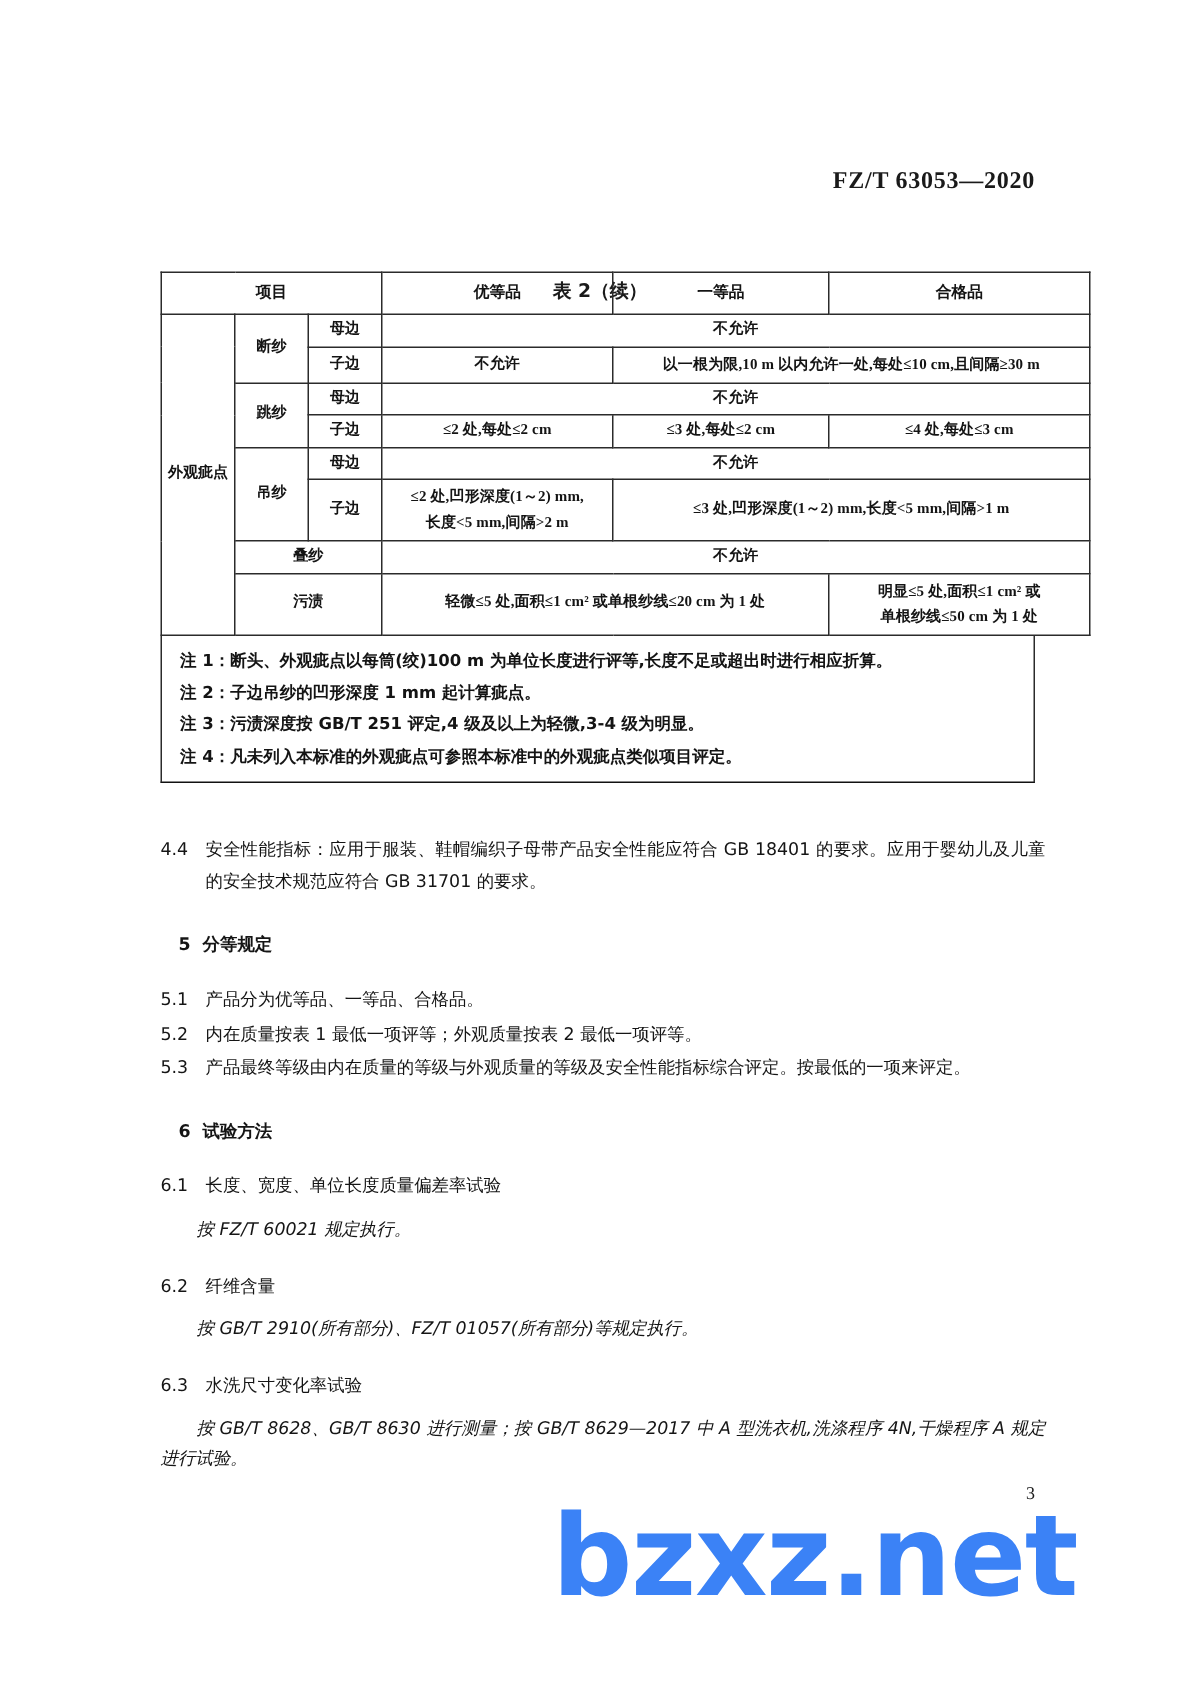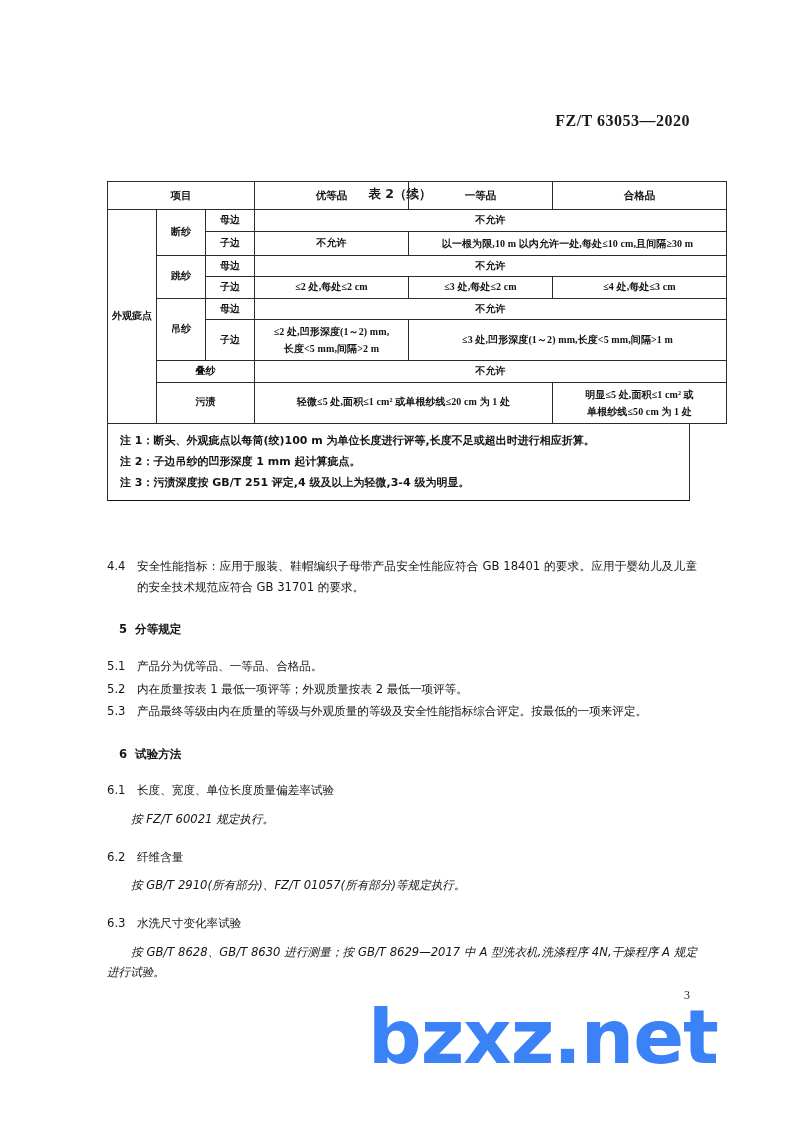--- a/index.html
+++ b/index.html
@@ -240,20 +240,21 @@
             <span>单根纱线≤50 cm 为 1 处</span>
           </td>
         </tr>
       </tbody>
     </table>
 
     <div class="notes">
       <div>注 1：断头、外观疵点以每筒(绞)100 m 为单位长度进行评等,长度不足或超出时进行相应折算。</div>
       <div>注 2：子边吊纱的凹形深度 1 mm 起计算疵点。</div>
       <div>注 3：污渍深度按 GB/T 251 评定,4 级及以上为轻微,3-4 级为明显。</div>
+      <div>注 4：凡未列入本标准的外观疵点可参照本标准中的外观疵点类似项目评定。</div>
     </div>
   </div>
 
   <div class="body">
 
     <div class="np">
       <span class="npnum">4.4</span>
       <span class="nptxt">安全性能指标：应用于服装、鞋帽编织子母带产品安全性能应符合 GB 18401 的要求。应用于婴幼儿及儿童的安全技术规范应符合 GB 31701 的要求。</span>
     </div>
 

